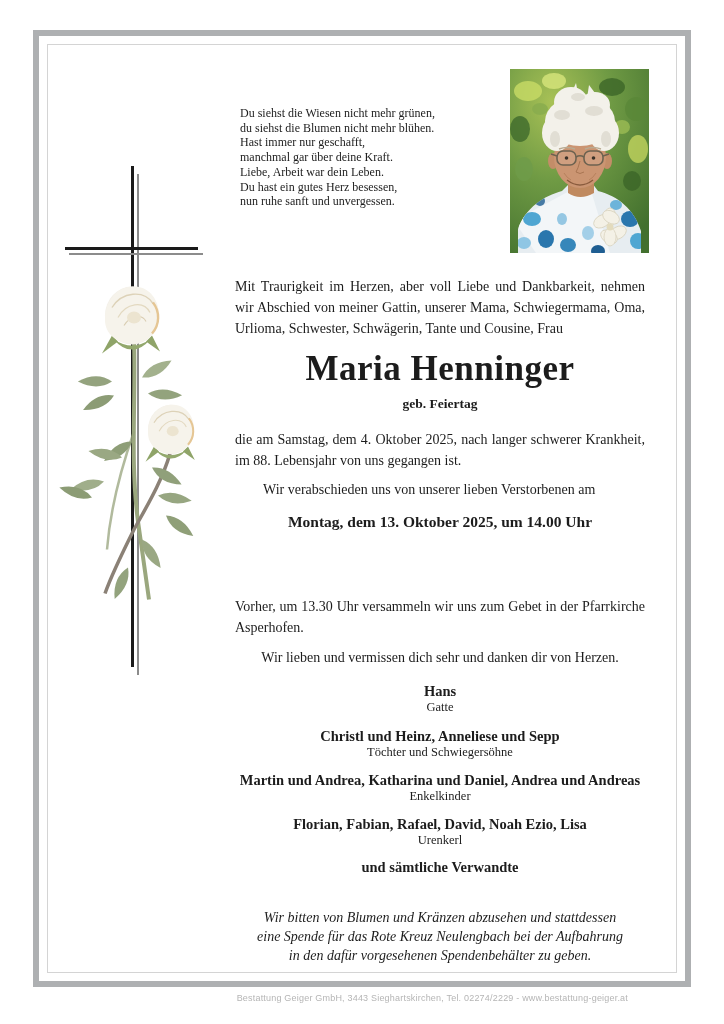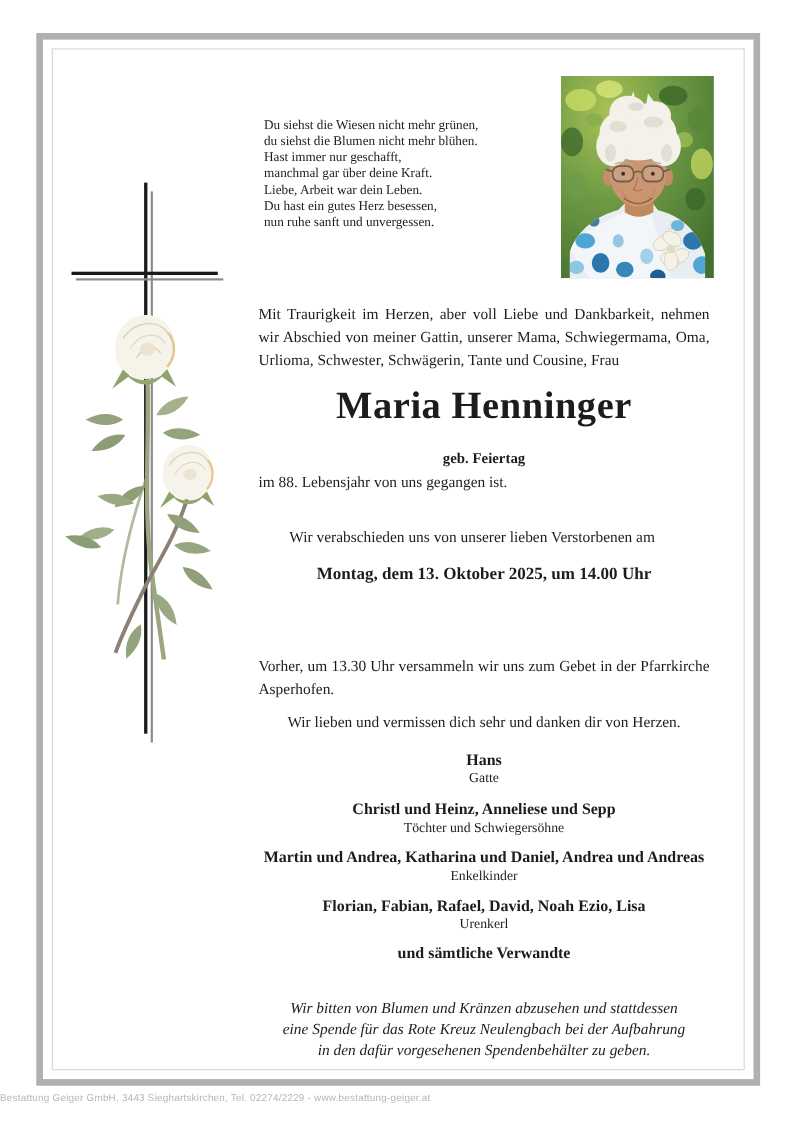--- a/index.html
+++ b/index.html
@@ -27,37 +27,37 @@
 
   .poem { position:absolute; left:240px; top:106px; width:272px; font-size:12px; line-height:14.7px; }
   .poem div { white-space:nowrap; }
 
   .col { position:absolute; left:235px; width:410px; }
   .jl   { white-space:nowrap; text-align:justify; text-align-last:justify; }
   .jend { white-space:nowrap; text-align:left; }
 
   .block-intro    { top:276px; font-size:14px; line-height:21px; }
   .block-name     { top:350px; text-align:center; font-size:35px; font-weight:bold; line-height:38px; letter-spacing:0.5px; }
-  .block-geb      { top:396px; text-align:center; font-size:13.5px; font-weight:bold; line-height:16px;margin-top:13px; }
+  .block-geb      { top:396px; text-align:center; font-size:13.5px; font-weight:bold; line-height:16px; }
   .block-death    { top:429px; font-size:14px; line-height:21px; }
   .block-farewell { top:479px; font-size:14px; line-height:21px; white-space:nowrap;margin-left:28px; }
   .block-date     { top:512px; text-align:center; font-size:15.5px; font-weight:bold; line-height:20px; white-space:nowrap; }
   .block-details  { top:543px; font-size:14px; line-height:21px; }
   .block-prayer   { top:596px; font-size:14px; line-height:21px; }
   .block-tribute  { top:647px; text-align:center; font-size:14px; line-height:21px; white-space:nowrap; }
 
   .mourner-g  { text-align:center; }
   .m-names    { font-size:14.5px; font-weight:bold; line-height:17px; white-space:nowrap; }
   .m-relation { font-size:12.5px; line-height:15px; }
   .g1 { top:683px; } .g2 { top:728px; } .g3 { top:772px; } .g4 { top:816px; } .g5 { top:859px; }
 
   .block-donation { top:908px; text-align:center; font-style:italic; font-size:14px; line-height:19px; }
 
   .footer {
-    position:absolute; left:0; top:993px; width:628px; text-align:left;
+    position:absolute; left:0; top:993px; width:628px; text-align:right;
     font-family:"Liberation Sans", sans-serif; font-size:9px; color:#b5b5b5; letter-spacing:0.2px;
   }
 </style>
 </head>
 <body>
 
 <div class="page">
 
   <div class="frame-outer">
     <div class="frame-inner"></div>
@@ -231,20 +231,21 @@
   <div class="col block-intro">
     <div class="jl">Mit Traurigkeit im Herzen, aber voll Liebe und Dankbarkeit, nehmen</div>
     <div class="jl">wir Abschied von meiner Gattin, unserer Mama, Schwiegermama, Oma,</div>
     <div class="jend">Urlioma, Schwester, Schwägerin, Tante und Cousine, Frau</div>
   </div>
 
   <div class="col block-name">Maria Henninger</div>
   <div class="col block-geb">geb. Feiertag</div>
 
   <div class="col block-death">
+    <div class="jl">die am Samstag, dem 4. Oktober 2025, nach langer schwerer Krankheit,</div>
     <div class="jend">im 88. Lebensjahr von uns gegangen ist.</div>
   </div>
 
   <div class="col block-farewell">Wir verabschieden uns von unserer lieben Verstorbenen am</div>
 
   <div class="col block-date">Montag, dem 13. Oktober 2025, um 14.00 Uhr</div>
 
 
   <div class="col block-prayer">
     <div class="jl">Vorher, um 13.30 Uhr versammeln wir uns zum Gebet in der Pfarrkirche</div>

